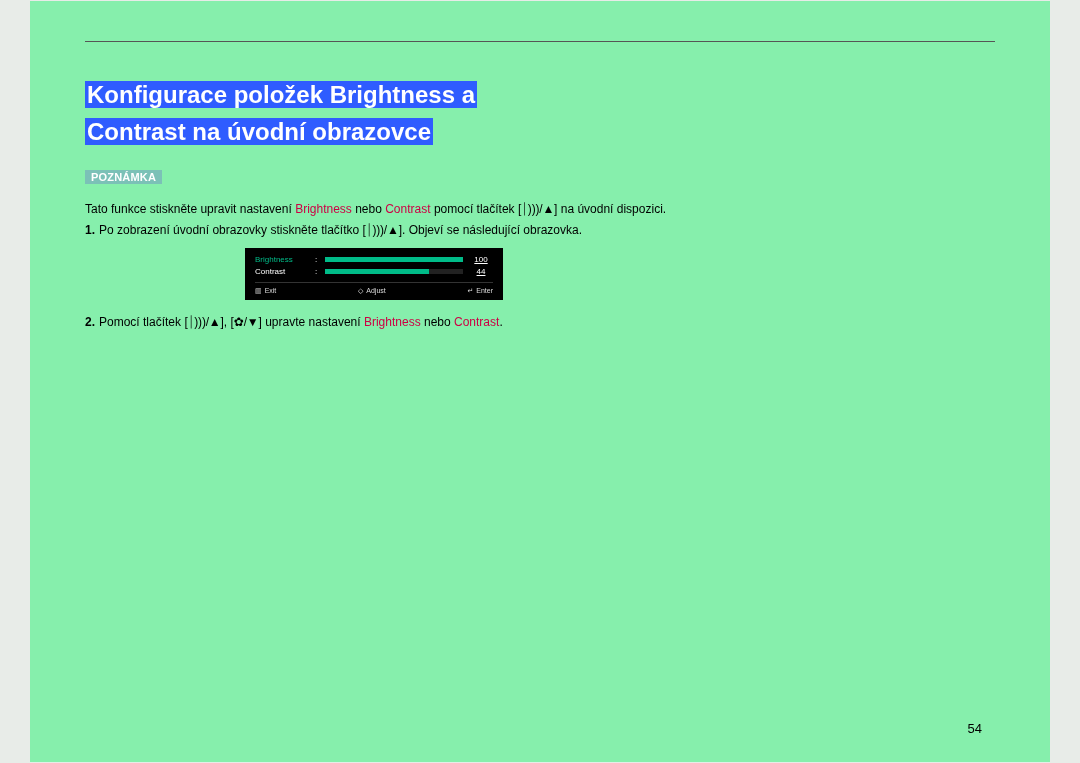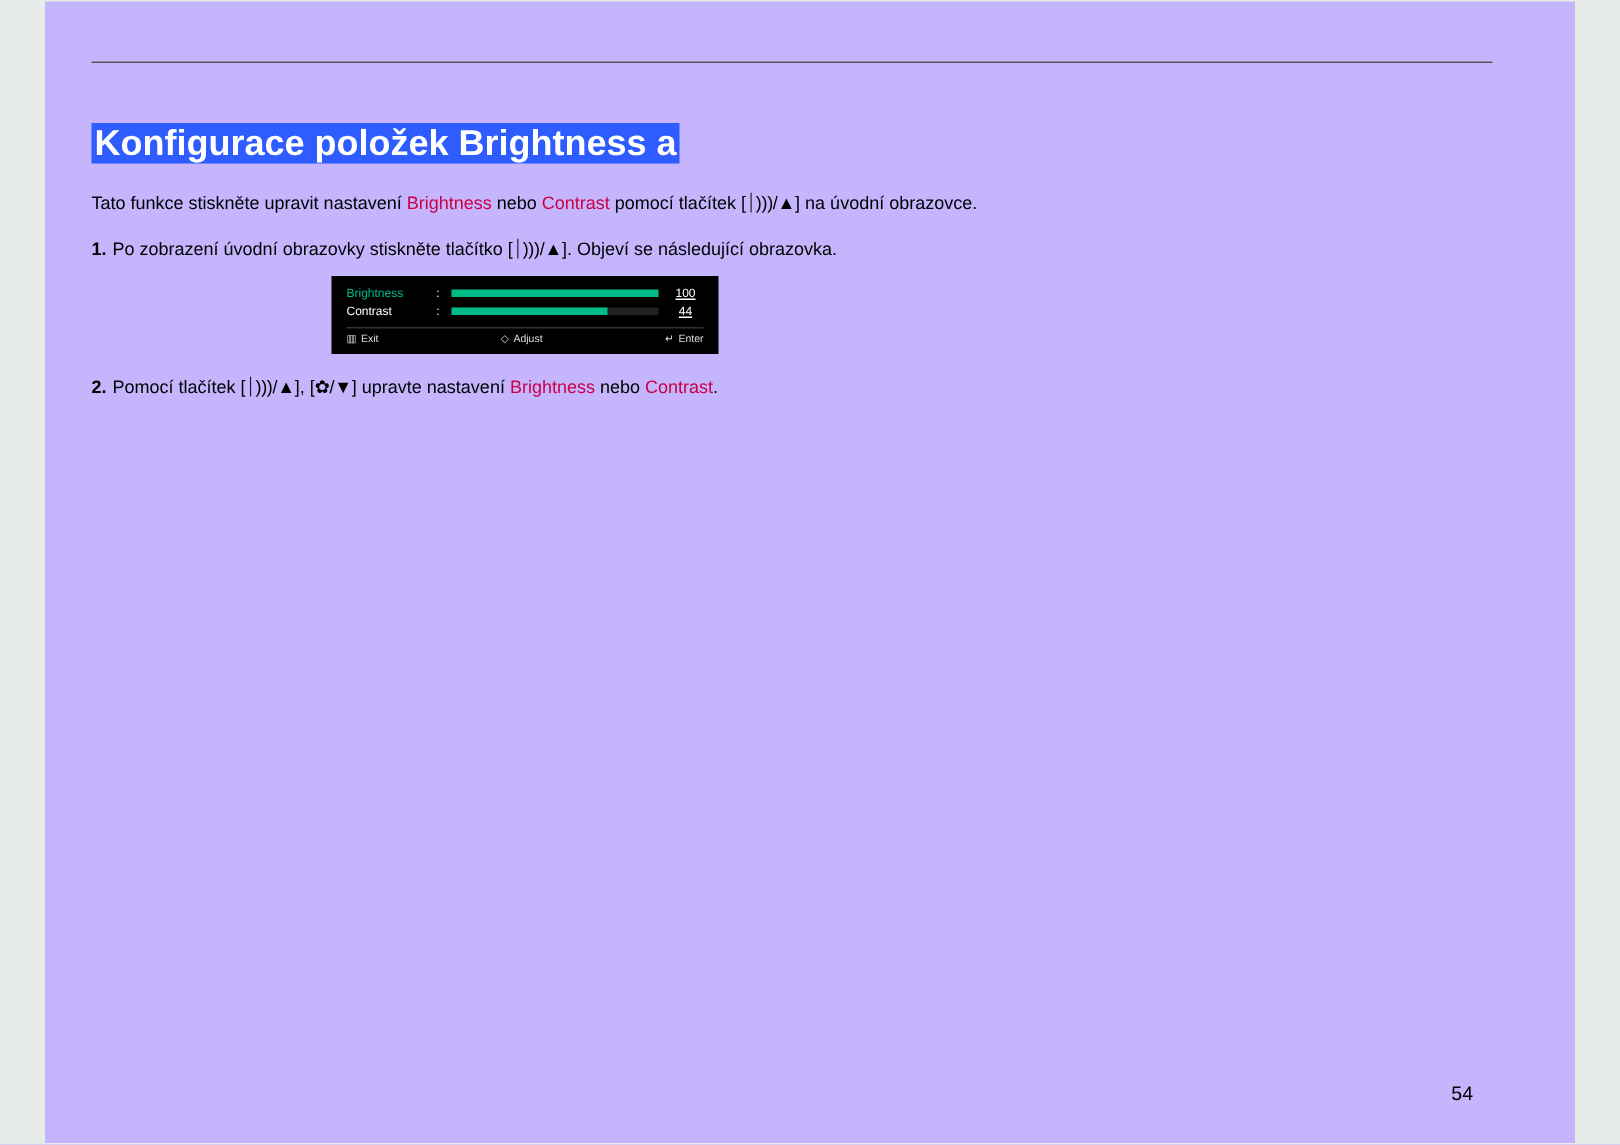--- a/index.html
+++ b/index.html
@@ -6,24 +6,24 @@
   body {
     background: #e8ece8;
     font-family: Arial, Helvetica, sans-serif;
     width: 1080px;
     height: 763px;
     display: flex;
     align-items: center;
     justify-content: center;
   }
   .page {
-    background: #c4b5fd;
+    background: #86efac;
     width: 1020px;
     height: 761px;
-    padding: 40px 55px 30px 31px;
+    padding: 40px 55px 30px 55px;
     position: relative;
   }
   .rule {
     border-top: 1px solid #555;
     margin-bottom: 32px;
   }
   .headline {
     display: inline;
   }
   .headline span {
@@ -53,21 +53,21 @@
   .note-text .dvi { color: #cc0044; }
   .body-text {
     font-size: 12px;
     margin-top: 16px;
     line-height: 1.45;
     color: #000;
   }
   .term { color: #cc0044; }
   ol.steps {
     list-style: none;
-    margin-top: 14px;
+    margin-top: 4px;
     font-size: 12px;
     line-height: 1.45;
   }
   ol.steps > li { margin-bottom: 10px; }
   ol.steps .num { font-weight: 700; margin-right: 4px; }
   .btn-seq { letter-spacing: -0.2px; }
 
   .osd {
     background: #000;
     color: #fff;
@@ -118,25 +118,29 @@
 </style>
 </head>
 <body>
 
 <div class="page">
 
   <div class="rule"></div>
 
   <h1 class="headline">
     <span>Konfigurace položek Brightness a</span><br>
+    <span>Contrast na úvodní obrazovce</span>
   </h1>
 
+  <div>
+    <div class="note-badge">POZNÁMKA</div>
+  </div>
 
   <p class="body-text">
-    <span>Tato funkce stiskněte upravit nastavení </span><span class="term">Brightness</span><span> nebo </span><span class="term">Contrast</span><span> pomocí tlačítek [</span><span class="glyph btn-seq">⏐︎)))/▲</span><span>] na úvodní obrazovce.</span>
+    <span>Tato funkce stiskněte upravit nastavení </span><span class="term">Brightness</span><span> nebo </span><span class="term">Contrast</span><span> pomocí tlačítek [</span><span class="glyph btn-seq">⏐︎)))/▲</span><span>] na úvodní dispozici.</span>
   </p>
 
   <ol class="steps">
     <li>
       <span class="num">1.</span><span>Po zobrazení úvodní obrazovky stiskněte tlačítko [</span><span class="glyph btn-seq">⏐︎)))/▲</span><span>]. Objeví se následující obrazovka.</span>
 
       <div class="osd">
         <div class="osd-row">
           <div class="osd-label">Brightness</div>
           <div class="osd-sep">:</div>

